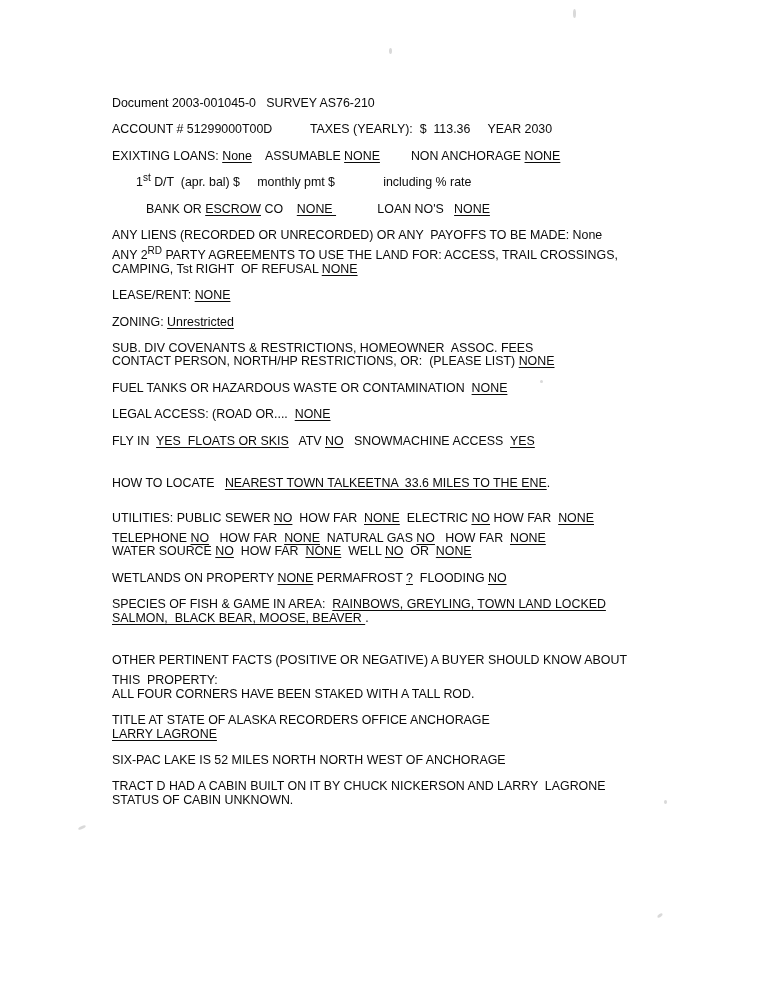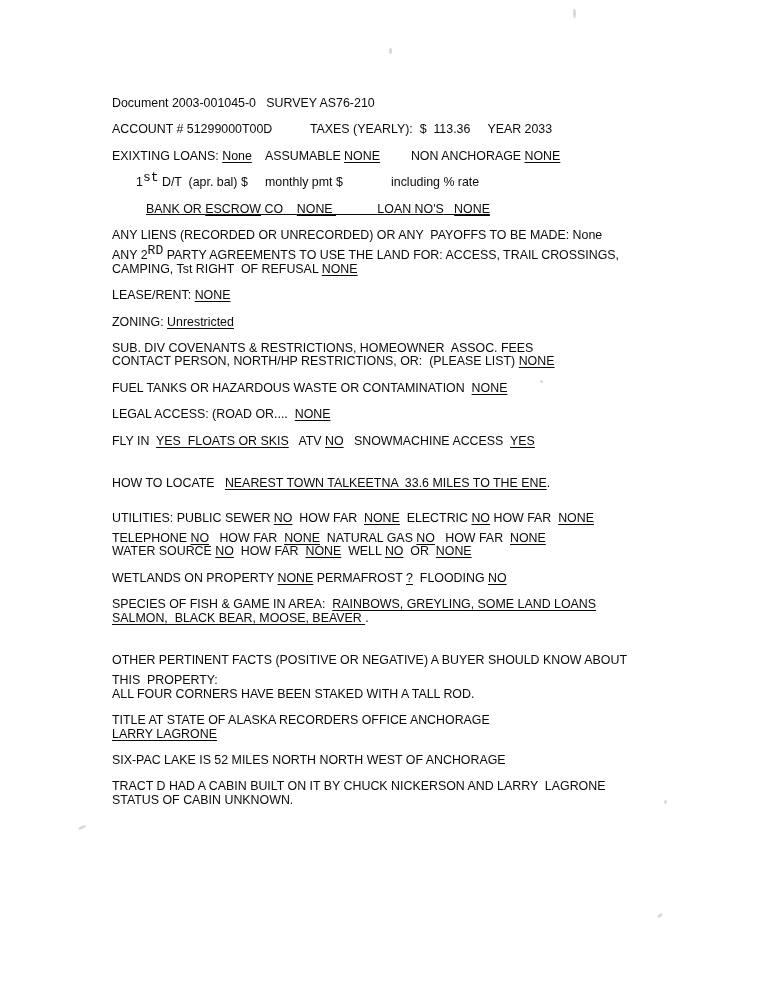--- a/index.html
+++ b/index.html
@@ -49,26 +49,25 @@
   }
   .row {
     margin-bottom: 14px;
     white-space: pre-wrap;
   }
   .row.tight { margin-bottom: 1px; margin-top: 8px; }
   .row.gap-lg { margin-bottom: 22px; }
   .row.gap-xl { margin-bottom: 30px; }
   .u { text-decoration: underline; text-underline-offset: 1.5px; }
   .ind1 { padding-left: 24px; }
-  .ind2 { padding-left: 34px; text-decoration: underline; }
+  .ind2 { padding-left: 34px; }
   sup {
-    font-size: 13px;
+    font-size: 10px;
     vertical-align: super;
     line-height: 0;
-    font-family: Liberation Mono, monospace;
   }
   .nowrap { white-space: pre; }
 </style>
 </head>
 <body>
 
 <div class="page">
   <div class="sheet">
 
     <div class="speck" style="left:573px;top:9px;width:3px;height:9px;"></div>
@@ -78,21 +77,21 @@
     <div class="speck" style="left:657px;top:914px;width:6px;height:3px;transform:rotate(-35deg);"></div>
     <div class="speck" style="left:664px;top:800px;width:3px;height:4px;"></div>
 
     <div class="doc">
 
       <div class="title"></div>
 
 
       <div class="row">Document 2003-001045-0   SURVEY AS76-210</div>
 
-      <div class="row"><span class="nowrap">ACCOUNT # 51299000T00D</span><span class="nowrap">           </span><span class="nowrap">TAXES (YEARLY):</span><span class="nowrap">  </span><span class="nowrap">$  113.36</span><span class="nowrap">     </span><span class="nowrap">YEAR 2033</span></div>
+      <div class="row"><span class="nowrap">ACCOUNT # 51299000T00D</span><span class="nowrap">           </span><span class="nowrap">TAXES (YEARLY):</span><span class="nowrap">  </span><span class="nowrap">$  113.36</span><span class="nowrap">     </span><span class="nowrap">YEAR 2030</span></div>
 
       <div class="row"><span class="nowrap">EXIXTING LOANS:</span><span> </span><span class="u">None</span><span class="nowrap">    </span><span class="nowrap">ASSUMABLE</span><span> </span><span class="u">NONE</span><span class="nowrap">         </span><span class="nowrap">NON ANCHORAGE</span><span> </span><span class="u">NONE</span></div>
 
       <div class="row ind1"><span>1</span><sup>st</sup><span class="nowrap"> D/T  (apr. bal) $     monthly pmt $              including % rate</span></div>
 
       <div class="row ind2"><span>BANK OR </span><span class="u">ESCROW</span><span> CO</span><span class="nowrap">    </span><span class="u">NONE </span><span class="nowrap">            </span><span class="nowrap">LOAN NO'S</span><span class="nowrap">   </span><span class="u">NONE</span></div>
 
       <div class="row tight">ANY LIENS (RECORDED OR UNRECORDED) OR ANY  PAYOFFS TO BE MADE: None</div>
       <div class="row tight"><span>ANY 2</span><sup>RD</sup><span> PARTY AGREEMENTS TO USE THE LAND FOR: ACCESS, TRAIL CROSSINGS,</span></div>
       <div class="row"><span>CAMPING, Tst RIGHT  OF REFUSAL </span><span class="u">NONE</span></div>
@@ -113,21 +112,21 @@
       <div class="row gap-lg"><span>HOW TO LOCATE   </span><span class="u">NEAREST TOWN TALKEETNA  33.6 MILES TO THE ENE</span><span>.</span></div>
 
       <div class="row tight"><span>UTILITIES: PUBLIC SEWER </span><span class="u">NO</span><span>  HOW FAR  </span><span class="u">NONE</span><span>  ELECTRIC </span><span class="u">NO</span><span> HOW FAR  </span><span class="u">NONE</span></div>
 
       <div class="row tight"><span>TELEPHONE </span><span class="u">NO</span><span>   HOW FAR  </span><span class="u">NONE</span><span>  NATURAL GAS </span><span class="u">NO</span><span>   HOW FAR  </span><span class="u">NONE</span></div>
 
       <div class="row"><span>WATER SOURCE </span><span class="u">NO</span><span>  HOW FAR  </span><span class="u">NONE</span><span>  WELL </span><span class="u">NO</span><span>  OR  </span><span class="u">NONE</span></div>
 
       <div class="row"><span>WETLANDS ON PROPERTY </span><span class="u">NONE</span><span> PERMAFROST </span><span class="u">?</span><span>  FLOODING </span><span class="u">NO</span></div>
 
-      <div class="row tight"><span>SPECIES OF FISH &amp; GAME IN AREA:  </span><span class="u">RAINBOWS, GREYLING, SOME LAND LOANS</span></div>
+      <div class="row tight"><span>SPECIES OF FISH &amp; GAME IN AREA:  </span><span class="u">RAINBOWS, GREYLING, TOWN LAND LOCKED</span></div>
       <div class="row gap-xl"><span class="u">SALMON,  BLACK BEAR, MOOSE, BEAVER </span><span>.</span></div>
 
       <div class="row tight">OTHER PERTINENT FACTS (POSITIVE OR NEGATIVE) A BUYER SHOULD KNOW ABOUT</div>
       <div class="row tight">THIS  PROPERTY:</div>
       <div class="row">ALL FOUR CORNERS HAVE BEEN STAKED WITH A TALL ROD.</div>
 
       <div class="row tight">TITLE AT STATE OF ALASKA RECORDERS OFFICE ANCHORAGE</div>
       <div class="row"><span class="u">LARRY LAGRONE</span></div>
 
       <div class="row">SIX-PAC LAKE IS 52 MILES NORTH NORTH WEST OF ANCHORAGE</div>

